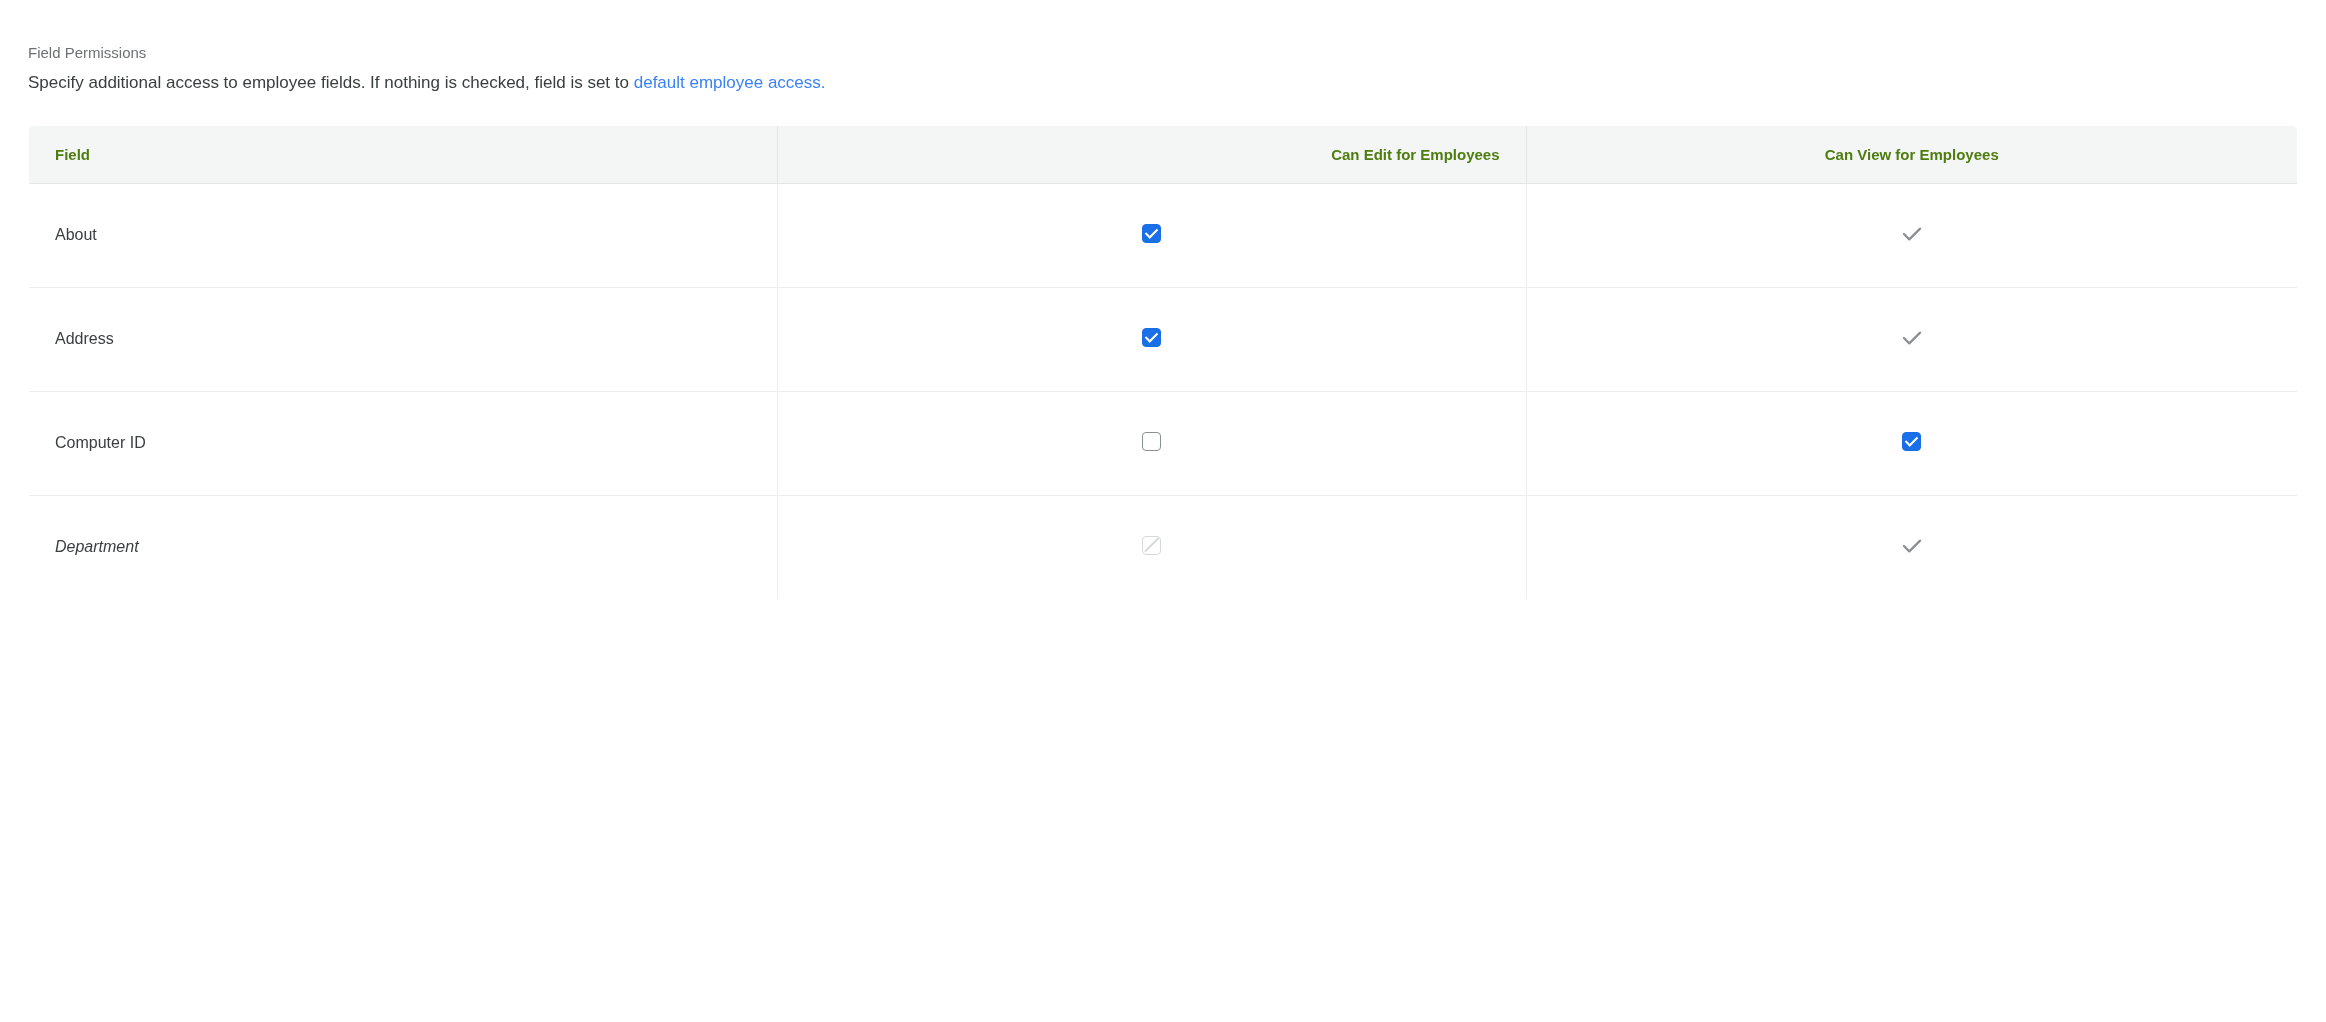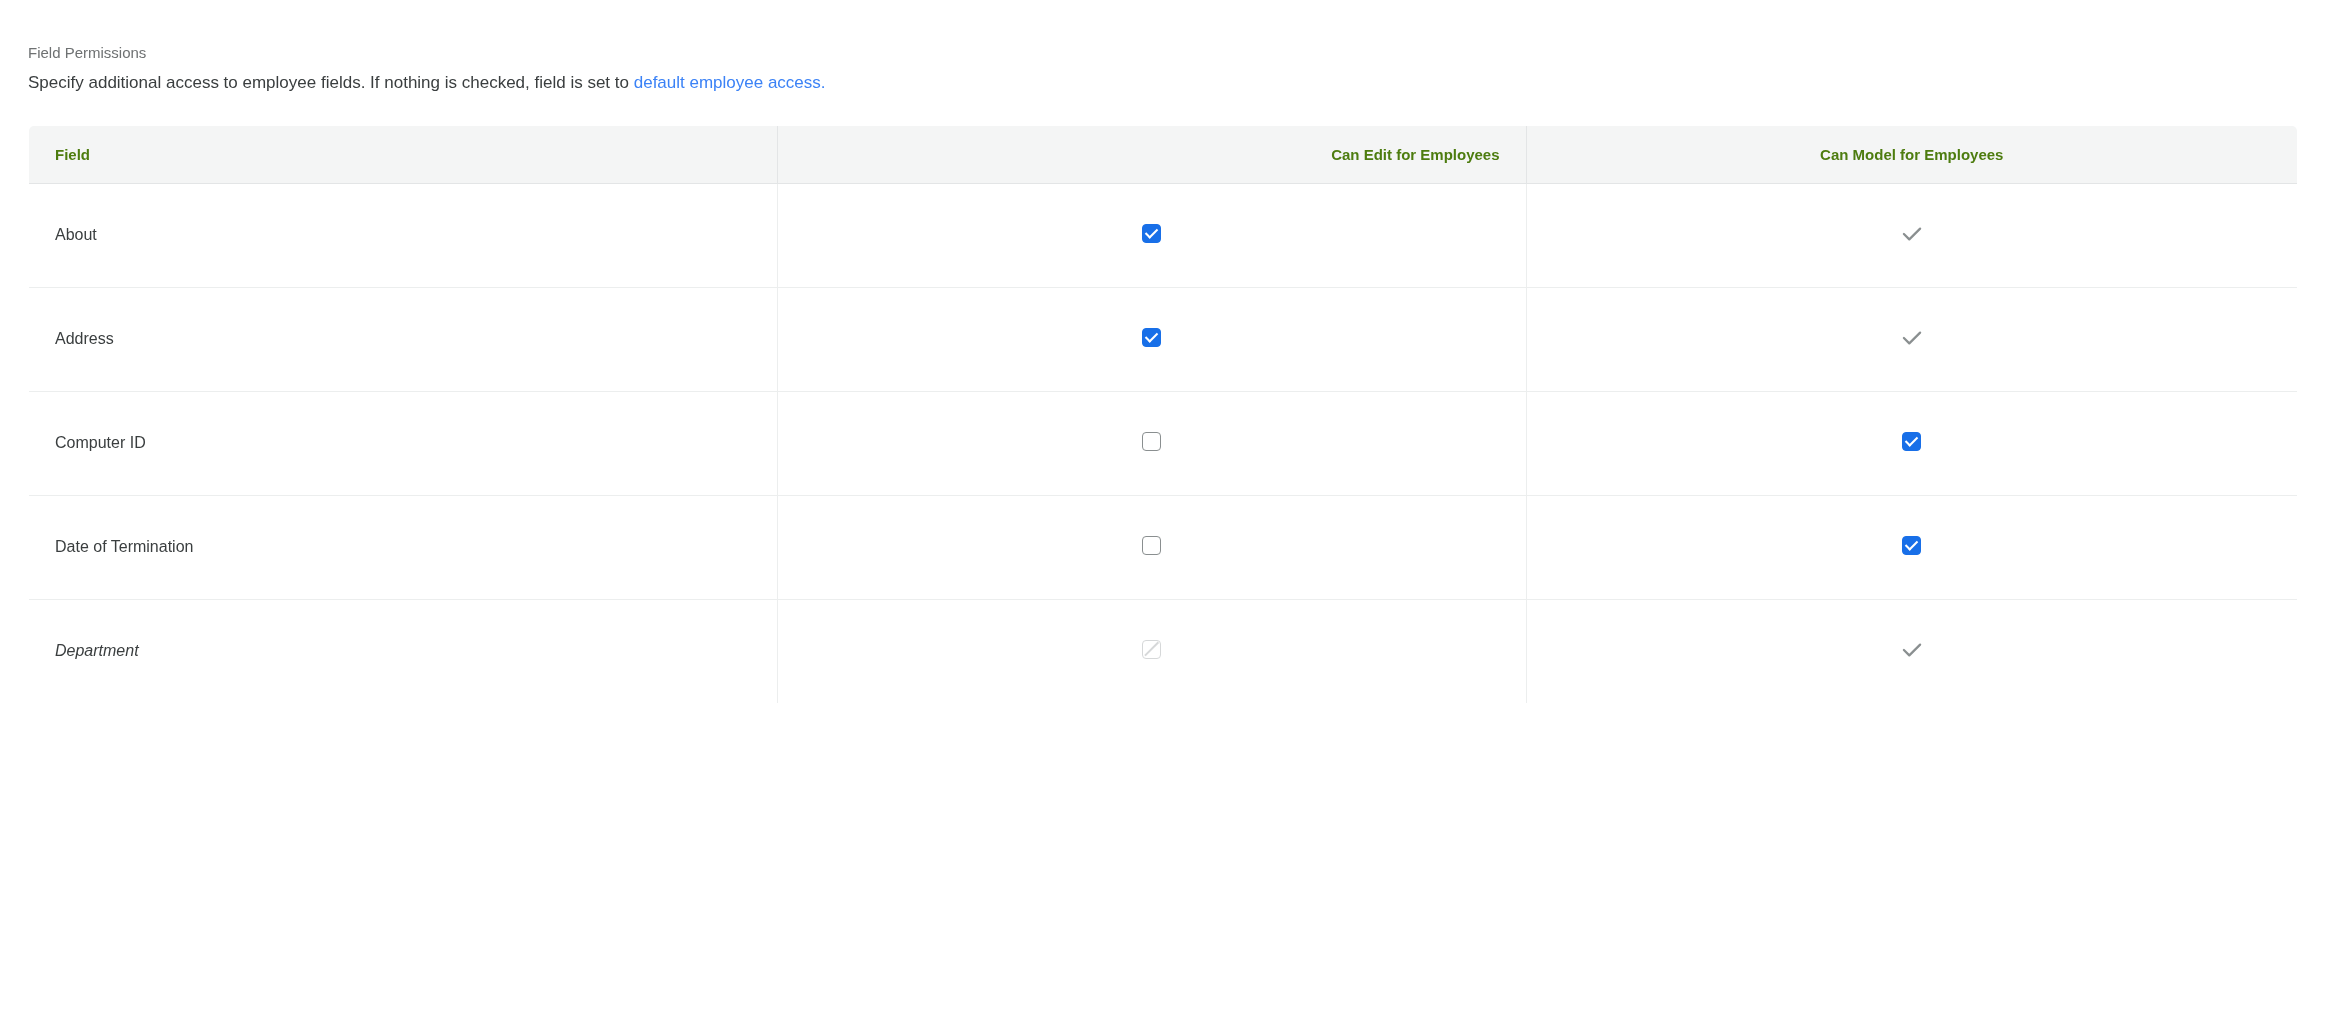--- a/index.html
+++ b/index.html
@@ -113,21 +113,21 @@
 <div class="heading">Field Permissions</div>
 <p class="description">
   <span>Specify additional access to employee fields. If nothing is checked, field is set to </span><a href="#">default employee access.</a>
 </p>
 
 <table>
   <thead>
     <tr>
       <th>Field</th>
       <th>Can Edit for Employees</th>
-      <th>Can Model for Employees</th>
+      <th>Can View for Employees</th>
     </tr>
   </thead>
   <tbody id="rows">
       <tr>
         <td>About</td>
         <td><span class="cb checked" role="checkbox" aria-checked="true"></span></td>
         <td><span class="lock-check">
             <svg viewBox="0 0 24 20" fill="none" stroke="currentColor" stroke-width="2.5" stroke-linecap="round" stroke-linejoin="round">
               <polyline points="3 10 9 16 21 4"></polyline>
             </svg>
@@ -141,25 +141,20 @@
               <polyline points="3 10 9 16 21 4"></polyline>
             </svg>
           </span></td>
       </tr>
       <tr>
         <td>Computer ID</td>
         <td><span class="cb unchecked" role="checkbox" aria-checked="false"></span></td>
         <td><span class="cb checked" role="checkbox" aria-checked="true"></span></td>
       </tr>
       <tr>
-        <td>Date of Termination</td>
-        <td><span class="cb unchecked" role="checkbox" aria-checked="false"></span></td>
-        <td><span class="cb checked" role="checkbox" aria-checked="true"></span></td>
-      </tr>
-      <tr>
         <td>Department</td>
         <td><span class="cb disabled" role="checkbox" aria-disabled="true"></span></td>
         <td><span class="lock-check">
             <svg viewBox="0 0 24 20" fill="none" stroke="currentColor" stroke-width="2.5" stroke-linecap="round" stroke-linejoin="round">
               <polyline points="3 10 9 16 21 4"></polyline>
             </svg>
           </span></td>
       </tr>
     </tbody>
 </table>

